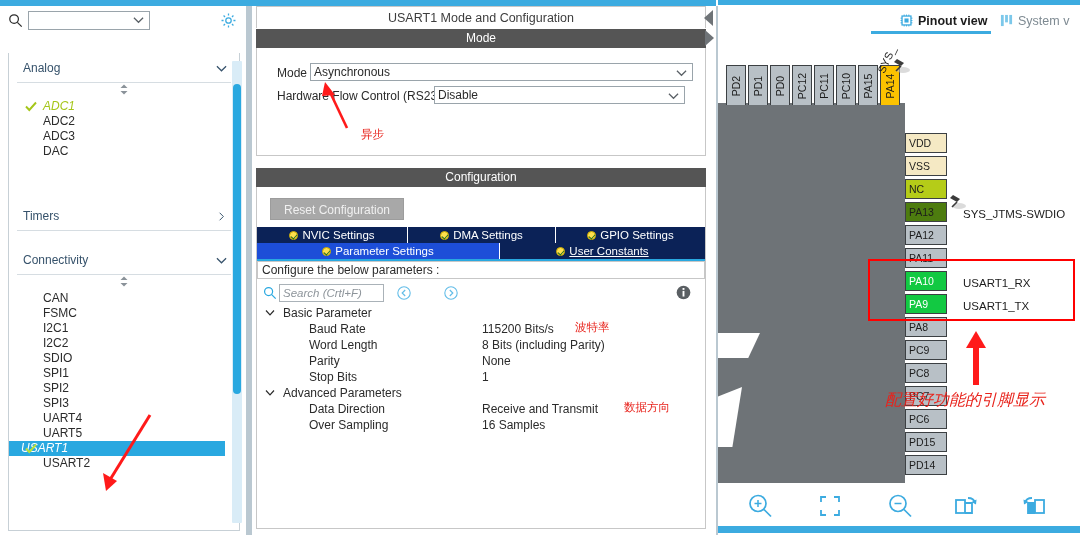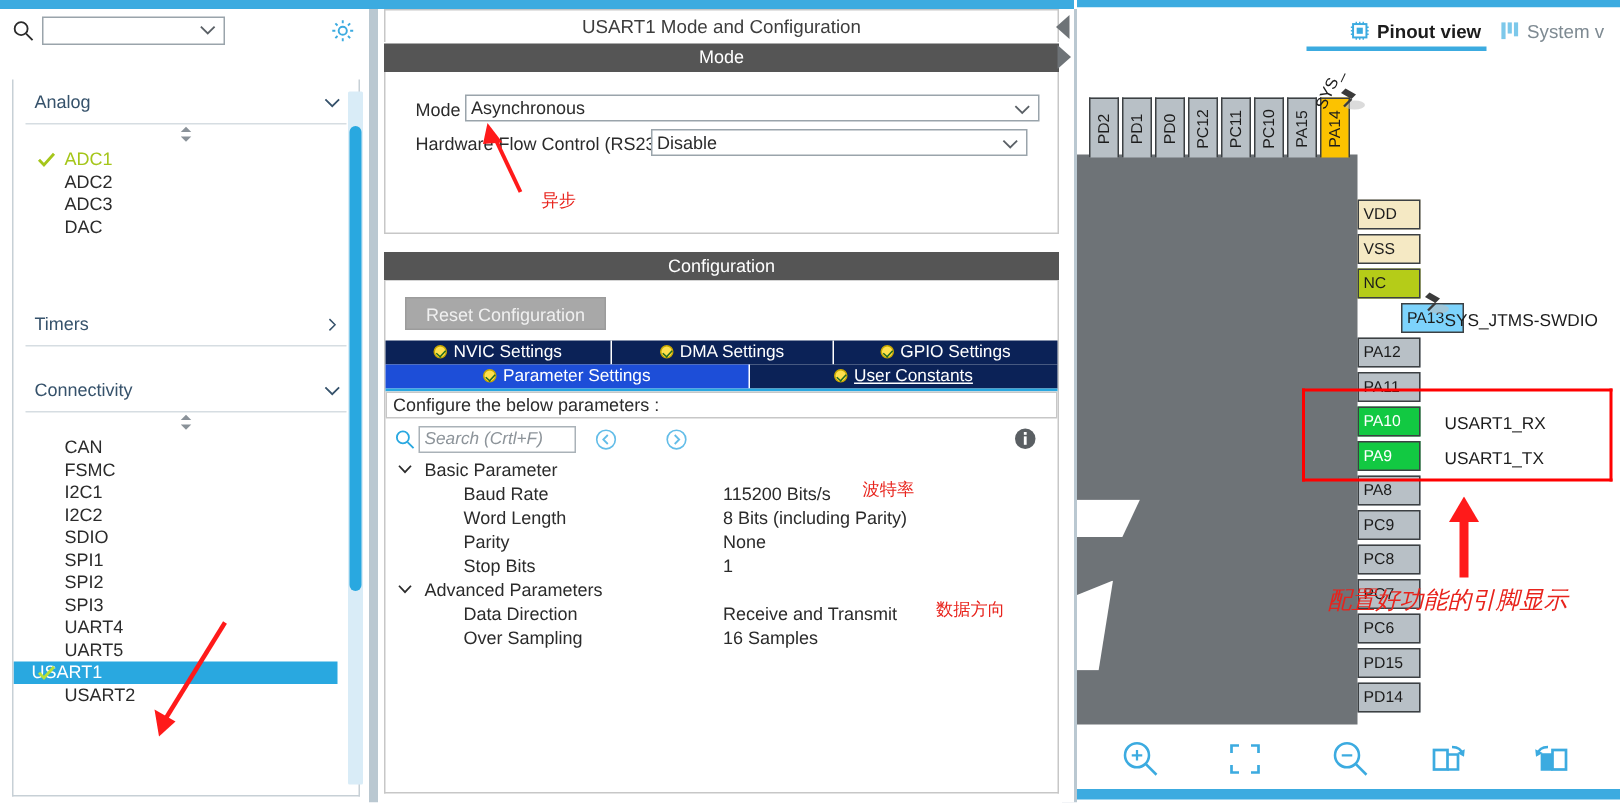--- a/index.html
+++ b/index.html
@@ -55,21 +55,21 @@
   }
   .group-hdr .g-chev { position:absolute; right:4px; top:7px; width:11px; height:9px; }
 
   .spin-handle { position:relative; height:14px; }
   .spin-handle .sp { position:absolute; left:50%; margin-left:-5px; top:1px; width:10px; height:11px; }
 
   .peri-item {
     position:relative; height:15px; padding-left:34px; font-size:12px;
     line-height:15px; color:#2b2b2b; white-space:nowrap;
   }
-  .peri-item.checked { color:#a5c61a; }
+  .peri-item.checked { color:#a5c61a;font-style:italic; }
   .peri-item.selected { background:#29a8e0; color:#ffffff; }
   .peri-item.selected.checked { color:#ffffff; }
   .peri-item .chk {
     position:absolute; left:16px; top:2px; width:12px; height:11px;
   }
 
   .left-scroll-track {
     position:absolute; left:232px; top:55px; width:10px; height:462px;
     background:#d9ecf7; border-radius:1px;
   }
@@ -188,21 +188,21 @@
     position:absolute; left:50%; top:50%; transform:translate(-50%,-50%) rotate(-90deg);
     font-size:10.5px; white-space:nowrap; color:#1c1c1c;
   }
   .pin-right {
     position:absolute; left:0; width:42px; height:20px;
     border:1px solid #3c4043; background:#b8c0c6;
   }
   .pin-right .lbl { position:absolute; left:3px; top:3px; font-size:10.5px; color:#1c1c1c; white-space:nowrap; }
   .pin-right.cream { background:#f5e9c4; }
   .pin-right.olive { background:#b5cc18; }
-  .pin-right.amber { background:#7dd3fc;margin-left:29px; }
+  .pin-right.amber { background:#4d7c0f; }
   .pin-right.green { background:#12c942; }
   .pin-right.green .lbl { color:#ffffff; }
   .pin-sig { position:absolute; font-size:11.5px; color:#1c1c1c; white-space:nowrap; }
 
   .red-rect { position:absolute; border:2px solid #ff0000; }
   .cn-anno2 { position:absolute; color:#e8231c; font-size:16px; white-space:nowrap;font-style:italic; }
 
   .bottom-toolbar { position:absolute; left:0; top:480px; width:362px; height:48px; background:#ffffff; }
   .tb-icon { position:absolute; top:6px; width:32px; height:30px; }
   .bottom-blue { position:absolute; left:0; top:521px; width:362px; height:7px; background:#3cabe0; }

